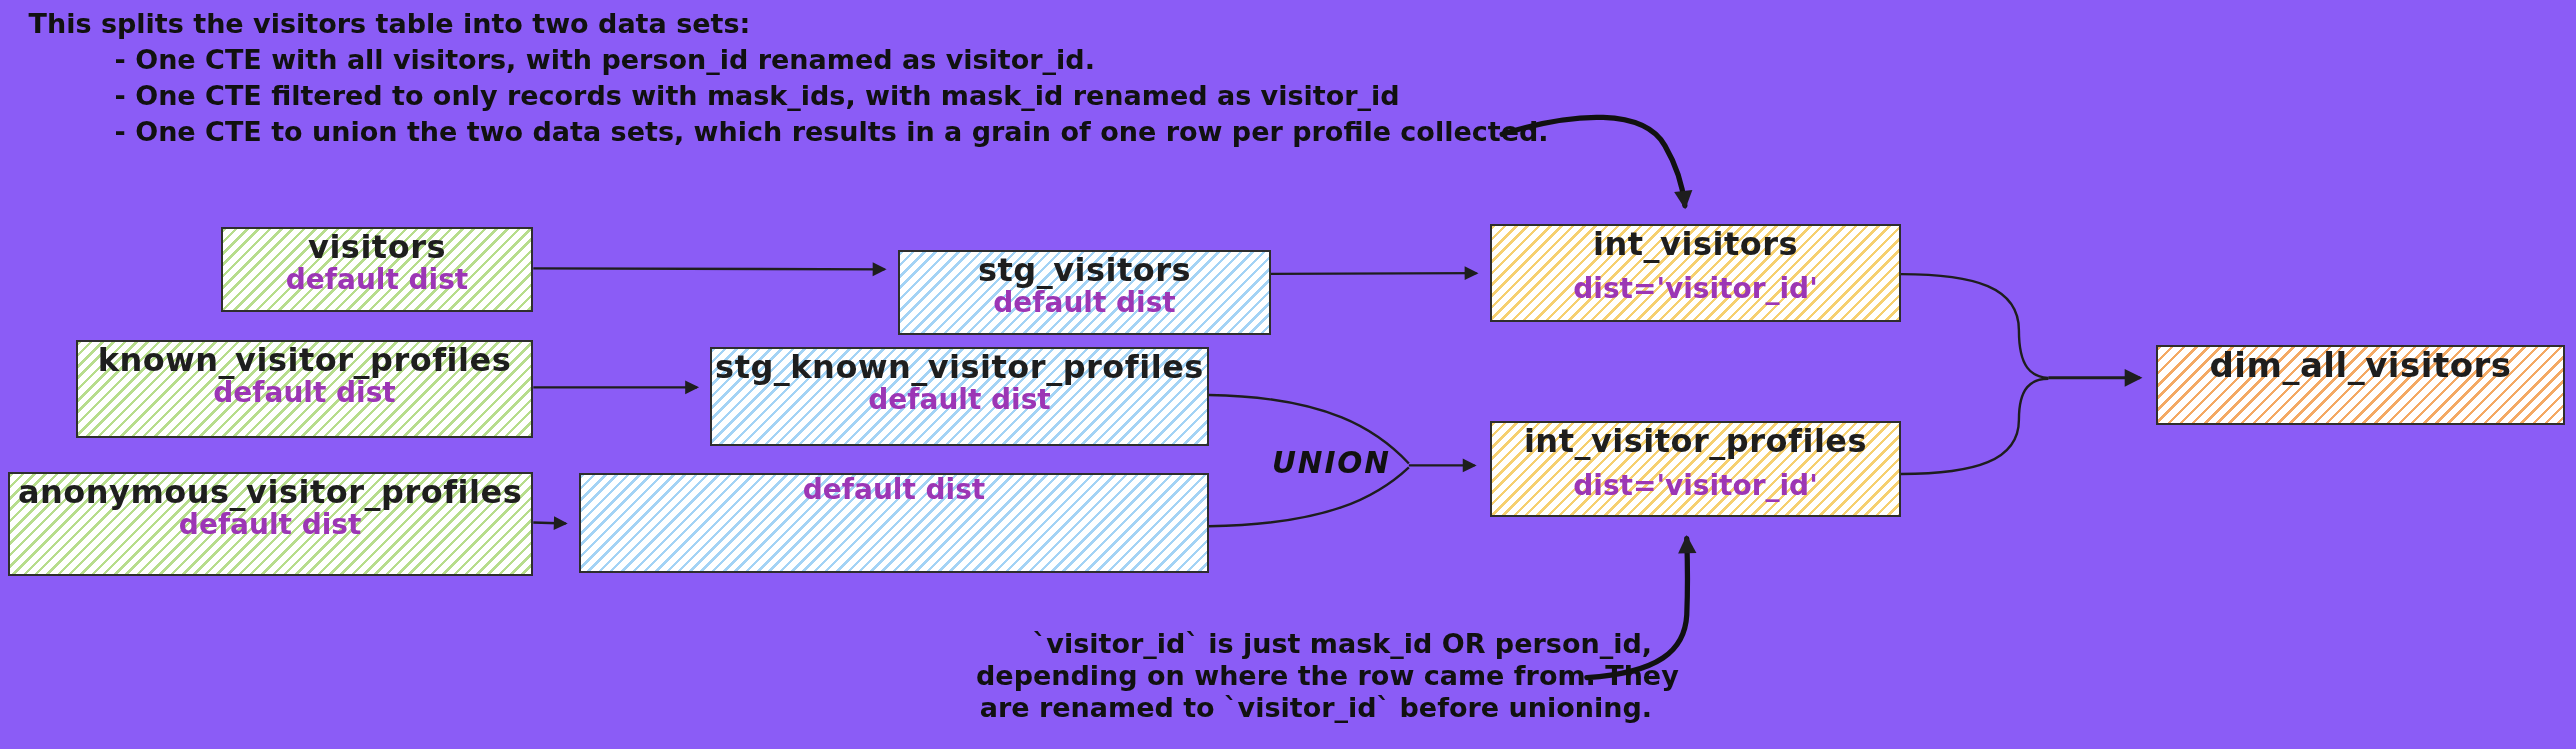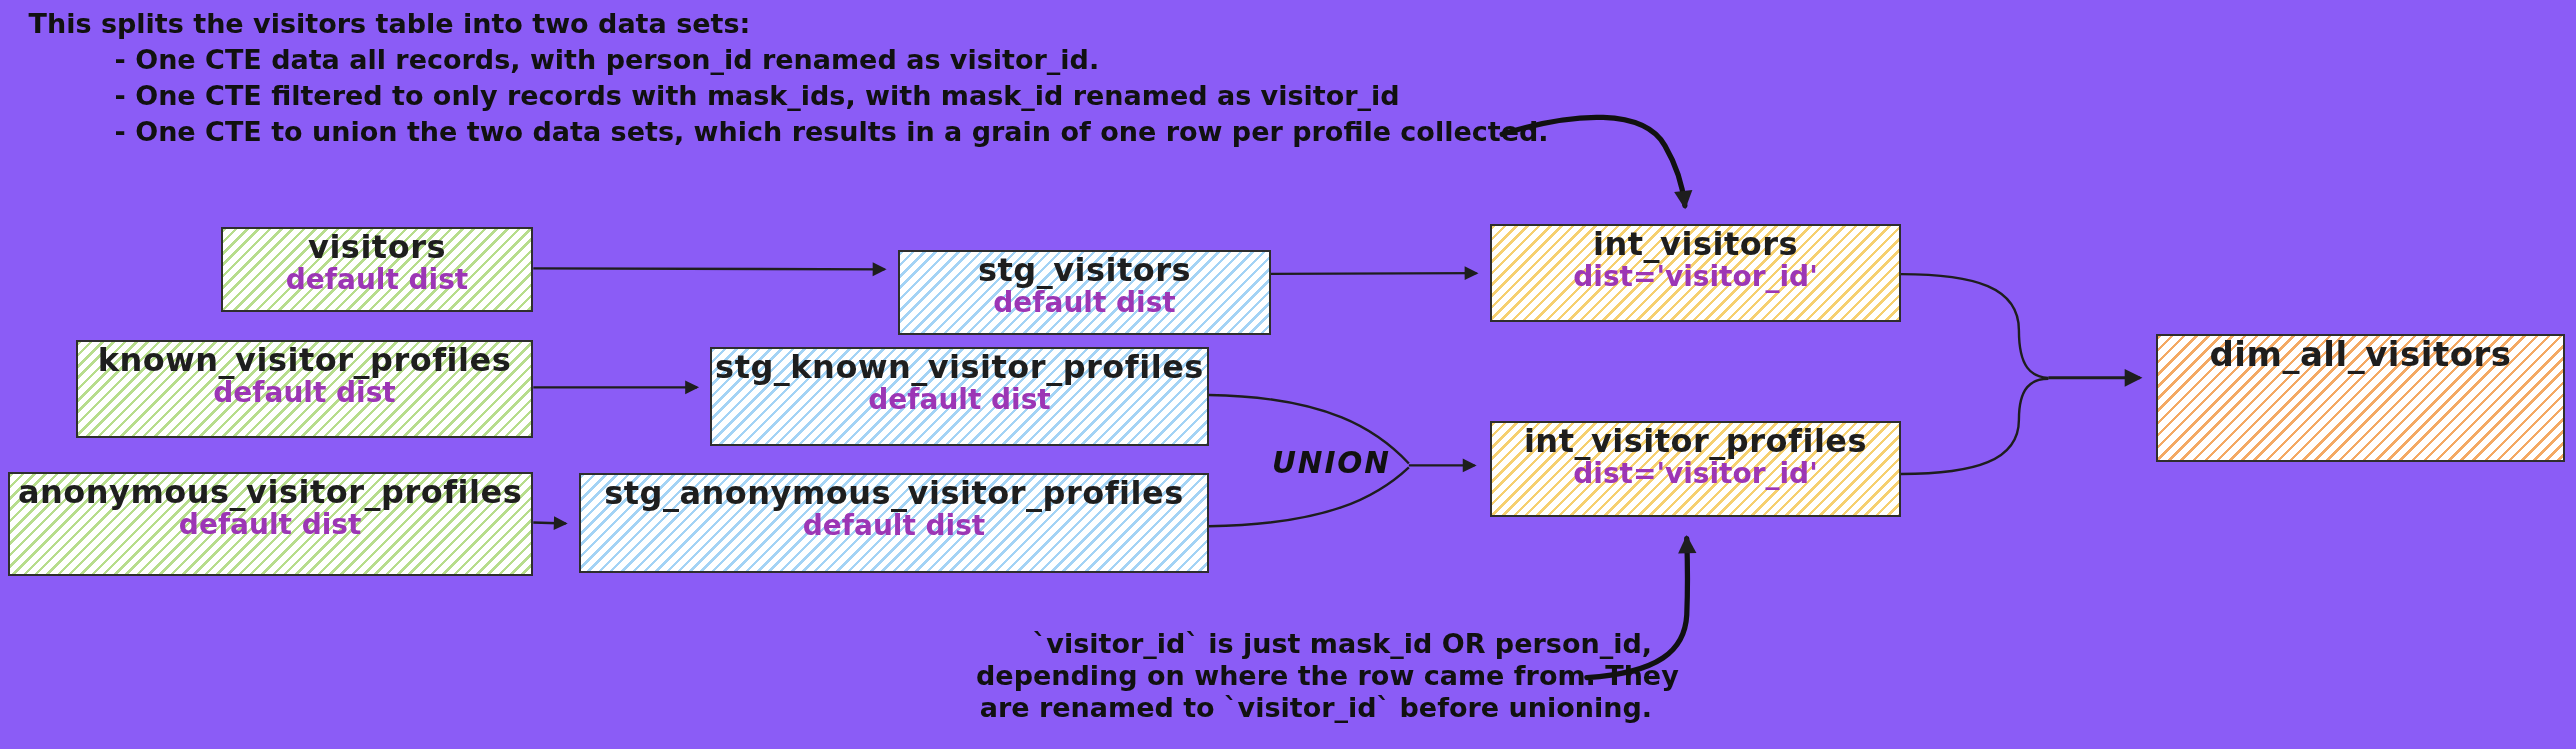--- a/index.html
+++ b/index.html
@@ -6,21 +6,21 @@
   .canvas{position:relative;width:2576px;height:749px;background:#8b5cf6;overflow:hidden;
           font-family:"DejaVu Sans",sans-serif;color:#1e1e1e;}
   svg.edges{position:absolute;left:0;top:0;z-index:1;}
   .node{position:absolute;z-index:2;box-sizing:border-box;border:2.9px solid #2e2e2e;
         display:flex;flex-direction:column;align-items:center;
         background-color:#ffffff;}
   .node .title{font-size:32px;font-weight:bold;line-height:36px;letter-spacing:0.5px;color:#1e1e1e;white-space:nowrap;}
   .node .subtitle{font-size:28px;line-height:30.5px;font-weight:bold;white-space:nowrap;}
   .hatch-green{background-image:repeating-linear-gradient(135deg,#b7dd8c 0,#b7dd8c 2.5px,transparent 2.5px,transparent 8px);}
   .hatch-blue{background-image:repeating-linear-gradient(135deg,#a3d3f5 0,#a3d3f5 2.5px,transparent 2.5px,transparent 8px);}
-  .hatch-yellow{background-image:repeating-linear-gradient(135deg,#f6d06f 0,#f6d06f 2.5px,transparent 2.5px,transparent 8px);}
+  .hatch-yellow{background-image:repeating-linear-gradient(135deg,#f6d06f 0,#f6d06f 2.5px,transparent 2.5px,transparent 8px);gap:12px;}
   .hatch-orange{background-image:repeating-linear-gradient(135deg,#f4a963 0,#f4a963 2.5px,transparent 2.5px,transparent 8.6px);}
   .top-note{position:absolute;left:28.6px;top:5.7px;z-index:3;font-size:27px;line-height:36px;
             font-weight:bold;color:#111;white-space:nowrap;}
   .top-note .bullet{padding-left:86px;}
   .bottom-note{position:absolute;left:928px;top:628px;width:676px;z-index:3;font-size:27px;
                line-height:32px;font-weight:bold;color:#111;text-align:right;white-space:nowrap;margin-left:48px;}
   .union-label{position:absolute;left:1272px;top:446px;z-index:3;font-size:29.5px;font-style:italic;
                font-weight:bold;letter-spacing:1.9px;color:#111;}
 </style>
 </head>
@@ -50,21 +50,21 @@
       <path d="M 2152 397 L 2248 397" stroke-width="3.2" marker-end="url(#mArrow)"></path>
     </g>
     <g fill="none" stroke="#111111" stroke-width="5.5" stroke-linecap="round">
       <path d="M 1578 141 C 1655 117 1727 114 1749 153 C 1763 177 1768 198 1770 216" marker-end="url(#mArrowBig)"></path>
       <path d="M 1667 712 C 1742 707 1770 684 1772 646 C 1773 622 1773 596 1772 566" marker-end="url(#mArrowBig)"></path>
     </g>
   </svg>
 
   <div class="top-note">
     <div class="line">This splits the visitors table into two data sets:</div>
-    <div class="line bullet">- One CTE data all records, with person_id renamed as visitor_id.</div>
+    <div class="line bullet">- One CTE with all visitors, with person_id renamed as visitor_id.</div>
     <div class="line bullet">- One CTE filtered to only records with mask_ids, with mask_id renamed as visitor_id</div>
     <div class="line bullet">- One CTE to union the two data sets, which results in a grain of one row per profile collected.</div>
   </div>
 
   <div class="node hatch-green" style="left:221px;top:227px;width:312px;height:85px">
     <div class="title">visitors</div>
     <div class="subtitle" style="color:#9c36b5">default dist</div>
   </div>
 
   <div class="node hatch-green" style="left:76px;top:340px;width:457px;height:98px">
@@ -81,35 +81,34 @@
     <div class="title">stg_visitors</div>
     <div class="subtitle" style="color:#9c36b5">default dist</div>
   </div>
 
   <div class="node hatch-blue" style="left:710px;top:347px;width:499px;height:99px">
     <div class="title">stg_known_visitor_profiles</div>
     <div class="subtitle" style="color:#9c36b5">default dist</div>
   </div>
 
   <div class="node hatch-blue" style="left:579px;top:473px;width:630px;height:100px">
-    <div class="title">stg_anonymous_visitor_profiles</div>
     <div class="subtitle" style="color:#9c36b5">default dist</div>
   </div>
 
   <div class="node hatch-yellow" style="left:1490px;top:224px;width:411px;height:98px">
     <div class="title">int_visitors</div>
     <div class="subtitle" style="color:#9c36b5">dist='visitor_id'</div>
   </div>
 
   <div class="node hatch-yellow" style="left:1490px;top:421px;width:411px;height:96px">
     <div class="title">int_visitor_profiles</div>
     <div class="subtitle" style="color:#9c36b5">dist='visitor_id'</div>
   </div>
 
-  <div class="node hatch-orange" style="left:2156px;top:334px;width:409px;height:128px">
+  <div class="node hatch-orange" style="left:2156px;top:345px;width:409px;height:80px">
     <div class="title" style="font-size:34px">dim_all_visitors</div>
   </div>
 
   <div class="union-label">UNION</div>
 
   <div class="bottom-note">
     <div class="line">`visitor_id` is just mask_id OR person_id,</div>
     <div class="line">depending on where the row came from. They</div>
     <div class="line">are renamed to `visitor_id` before unioning.</div>
   </div>

